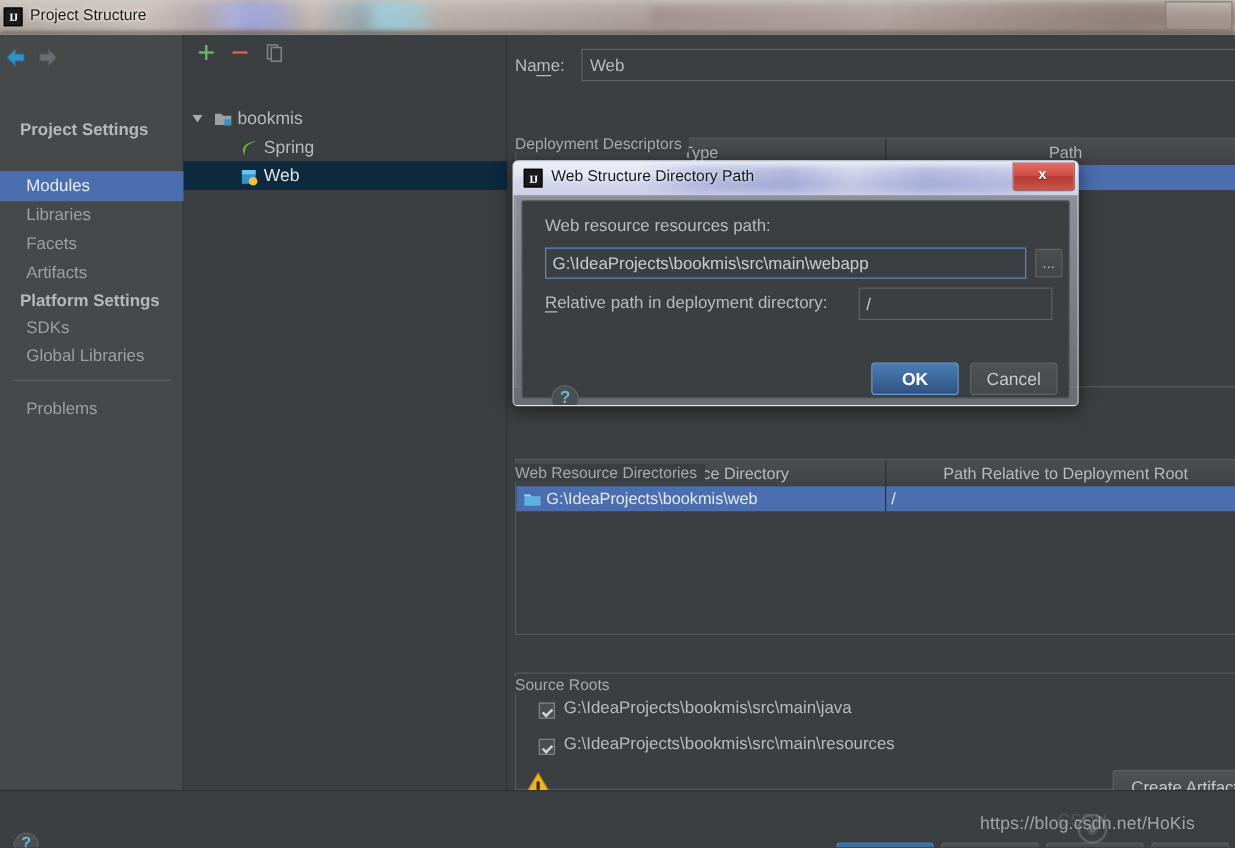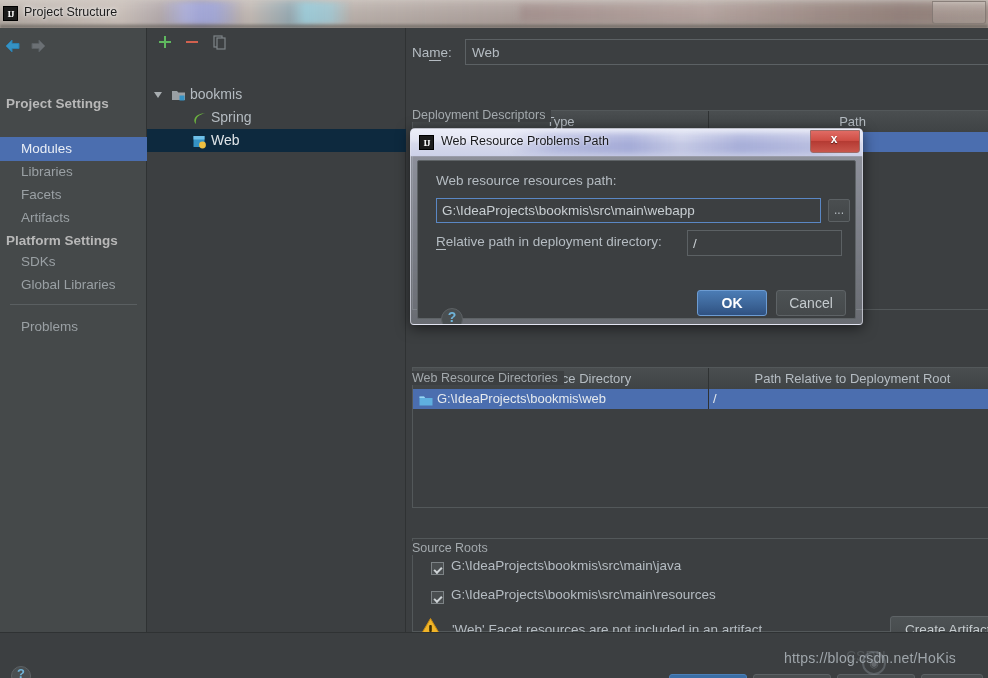--- a/index.html
+++ b/index.html
@@ -88,21 +88,21 @@
     box-sizing:border-box;
   }
   .nav-row { position:absolute; left:0; top:4px; width:147px; height:28px; }
   .nav-arrow { position:absolute; top:5px; width:20px; height:18px; cursor:pointer; }
   .nav-back { left:3px; }
   .nav-fwd  { left:28px; }
 
   .side-group {
     position:absolute; left:0; width:147px; height:24px;
     font-size:13.5px; color:#b8b8b8; font-weight:bold;
-    line-height:24px; padding-left:6px; box-sizing:border-box;
+    line-height:24px; padding-left:16px; box-sizing:border-box;
   }
   .side-item {
     position:absolute; left:0; width:147px; height:24px;
     font-size:13.5px; color:#9aa0a4;
     line-height:24px; padding-left:21px; box-sizing:border-box;
     cursor:default; white-space:nowrap;
   }
   .side-item.selected { background:#4b6eaf; color:#e8edf5; }
   .side-sep {
     position:absolute; left:10px; width:127px; height:1px;
@@ -500,21 +500,20 @@
       <div class="src-row" style="left:38px; top:48px">G:\IdeaProjects\bookmis\src\main\resources</div>
     </div>
 
     <div class="warn-ico" style="left:12px; top:589px">
       <svg width="25" height="23" viewBox="0 0 25 23">
         <path d="M12.5 1.5 L24 21 L1 21 Z" fill="#f0b429" stroke="#c78a10" stroke-width="1"></path>
         <rect x="11.2" y="8" width="2.6" height="7" rx="1" fill="#3a2c05"></rect>
         <rect x="11.2" y="16.3" width="2.6" height="2.6" rx="1" fill="#3a2c05"></rect>
       </svg>
     </div>
-    <div class="warn-text" style="left:46px; top:594px">'Web' Facet resources are not included in an artifact</div>
     <div class="create-btn" style="left:484px; top:588px">Create Artif<u>a</u>ct</div>
   </div>
 
   <div class="bottom-strip"></div>
   <div class="help-circle">
     <span class="help-q">?</span>
   </div>
   <div class="bb bb-ok"></div>
   <div class="bb bb-c1"></div>
   <div class="bb bb-c2"></div>
@@ -522,21 +521,21 @@
 
   <div class="wm-ghost">CSDN</div>
   <div class="wm-logo">◉</div>
   <div class="watermark">https://blog.csdn.net/HoKis</div>
 
   <div class="dlg">
     <div class="dlg-frame">
       <div class="dlg-tb">
         <div class="dlg-tb-blur"></div>
         <div class="dlg-ij">IJ</div>
-        <div class="dlg-title">Web Resource Problems Path</div>
+        <div class="dlg-title">Web Structure Directory Path</div>
         <div class="dlg-close">
           <span class="dlg-close-x">x</span>
         </div>
       </div>
 
       <div class="dlg-body">
         <div class="dlg-lbl" style="left:18px; top:12px">Web resource resources path:</div>
 
         <input class="dlg-input focused" style="left: 18px; top: 37px; width: 385px; height: 25px;" value="G:\IdeaProjects\bookmis\src\main\webapp">
 

